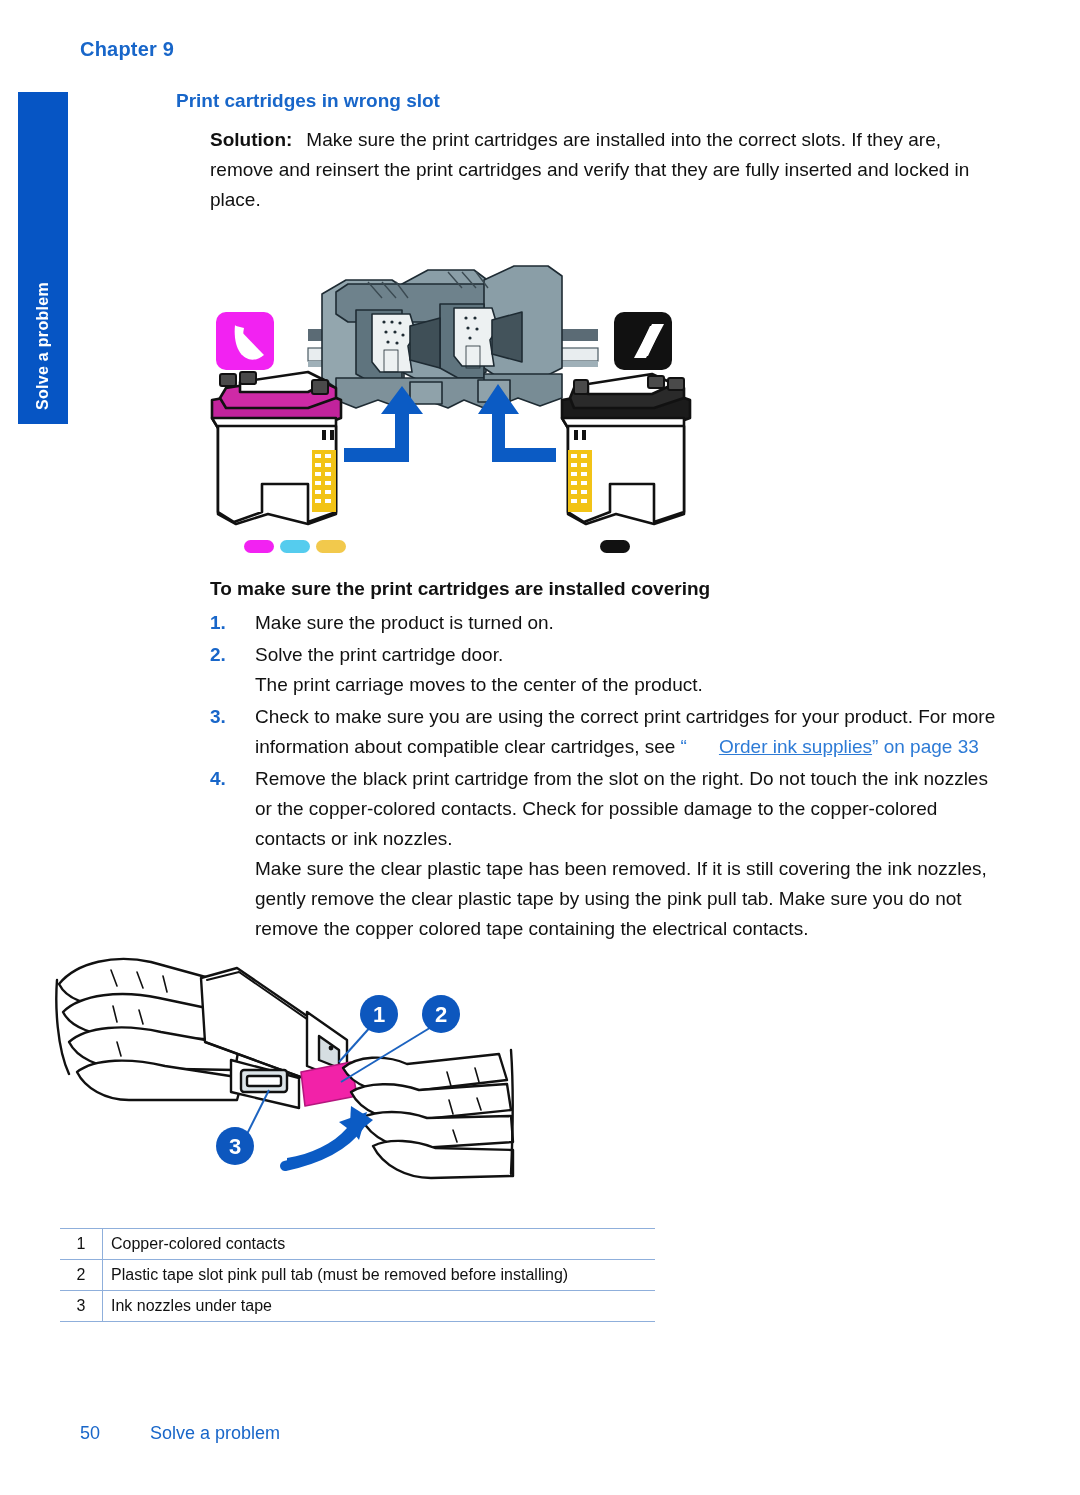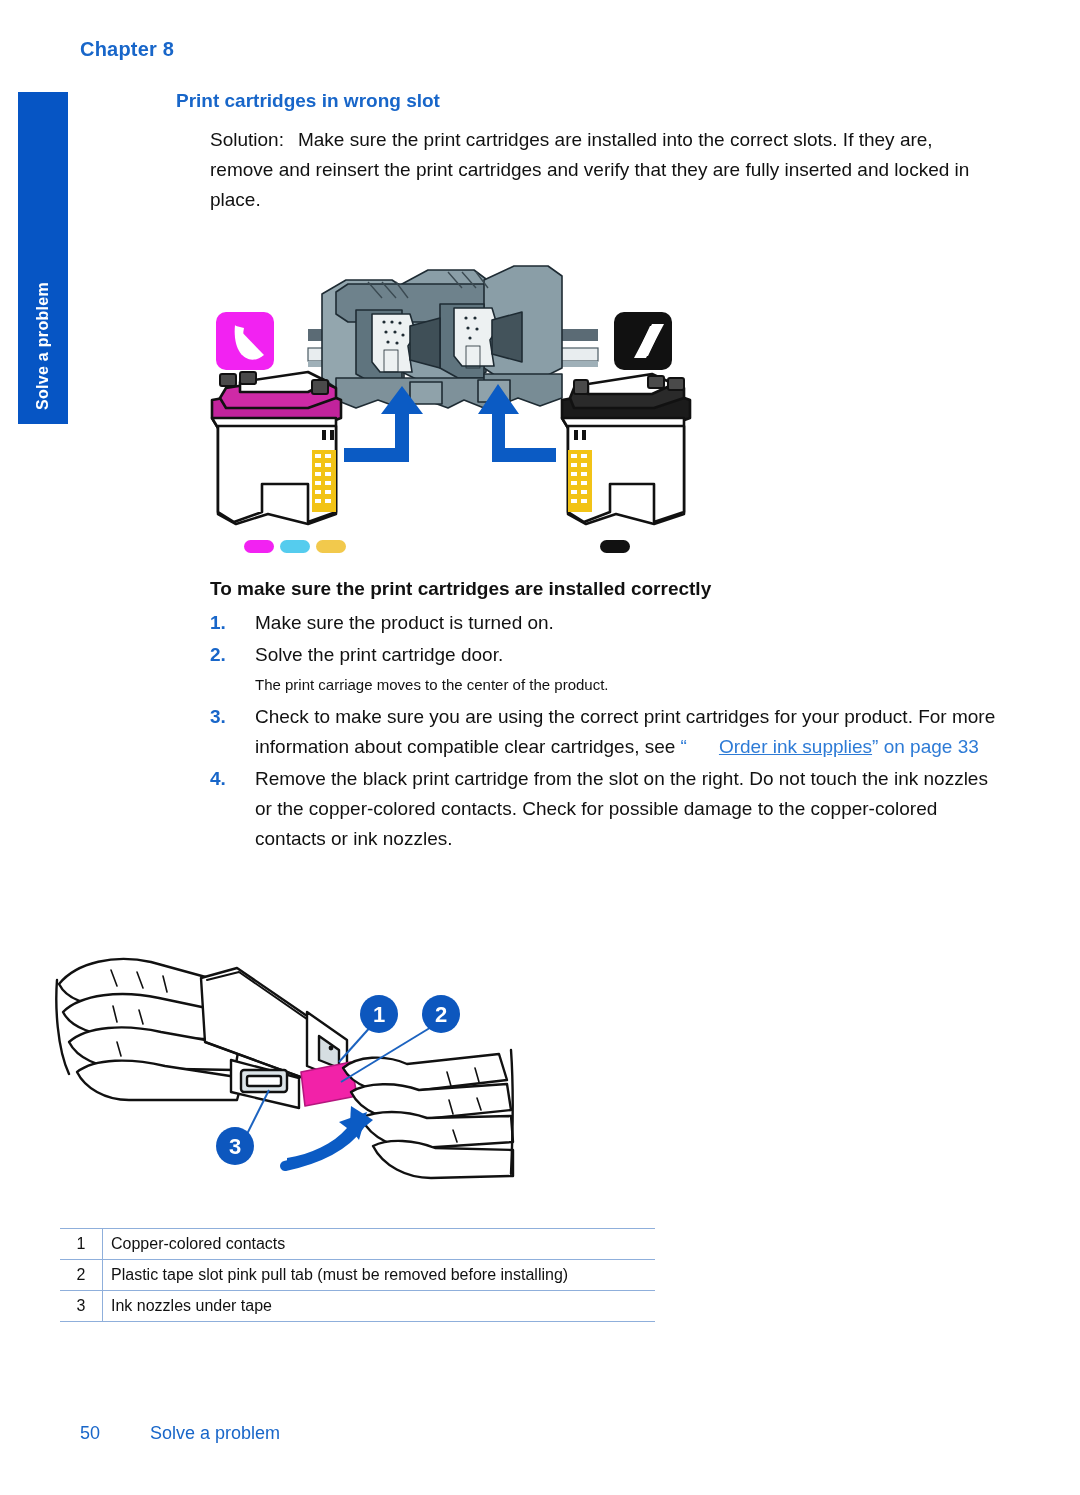--- a/index.html
+++ b/index.html
@@ -70,21 +70,21 @@
   .solution-block {
     position: absolute;
     left: 34px;
     top: 125px;
     width: 786px;
     font-size: 19px;
     line-height: 30px;
     color: #111;
   }
   .solution-label {
-    font-weight: normal;
+    font-weight: bold;
   }
   .solution-gap { display: inline-block; width: 14px; }
 
   
   .figure-cartridges {
     position: absolute;
     left: 20px;
     top: 222px;
     width: 520px;
     height: 340px;
@@ -120,21 +120,21 @@
     left: 0;
     top: 0;
     width: 32px;
     text-align: left;
     font-weight: bold;
     color: #1866C9;
     font-size: 19px;
   }
   .proc-sub {
     display: block;
-    font-size: 15px;
+    font-size: 19px;
     line-height: 30px;
   }
   .doc-link {
     color: #2E7BD6;
     text-decoration: underline;
     margin-left: 32px;
   }
   .doc-link-plain {
     color: #2E7BD6;
   }
@@ -180,21 +180,21 @@
     color: #1866C9;
   }
   .footer-page {
     display: inline-block;
     width: 70px;
   }
 </style>
 </head>
 <body>
 
-<div class="chapter-label">Chapter 8</div>
+<div class="chapter-label">Chapter 9</div>
 
 <div class="side-tab">
   <span class="side-tab-label">Solve a problem</span>
 </div>
 
 <div class="content">
 
   <div class="section-heading">Print cartridges in wrong slot</div>
 
   <div class="solution-block">
@@ -346,21 +346,21 @@
         <rect x="378" y="208" width="4" height="10"></rect>
         <rect x="386" y="208" width="4" height="10"></rect>
       </g>
 
       <g>
         <rect x="404" y="318" width="30" height="13" rx="6.5" fill="#111111"></rect>
       </g>
     </svg>
   </div>
 
-  <div class="proc-heading">To make sure the print cartridges are installed correctly</div>
+  <div class="proc-heading">To make sure the print cartridges are installed covering</div>
 
   <div class="proc-list">
 
     <div class="proc-item">
       <span class="proc-num">1.</span>
       <span>Make sure the product is turned on.</span>
     </div>
 
     <div class="proc-item">
       <span class="proc-num">2.</span>
@@ -369,20 +369,21 @@
     </div>
 
     <div class="proc-item">
       <span class="proc-num">3.</span>
       <span>Check to make sure you are using the correct print cartridges for your product. For more information about compatible clear cartridges, see </span><span class="doc-link-plain">“</span><a href="#" class="doc-link">Order ink supplies</a><span class="doc-link-plain">”</span><span class="doc-link-plain"> on page 33</span>
     </div>
 
     <div class="proc-item">
       <span class="proc-num">4.</span>
       <span>Remove the black print cartridge from the slot on the right. Do not touch the ink nozzles or the copper-colored contacts. Check for possible damage to the copper-colored contacts or ink nozzles.</span>
+      <span class="proc-sub">Make sure the clear plastic tape has been removed. If it is still covering the ink nozzles, gently remove the clear plastic tape by using the pink pull tab. Make sure you do not remove the copper colored tape containing the electrical contacts.</span>
     </div>
 
   </div>
 </div>
 
 <div class="figure-hands">
   <svg width="460" height="270" viewBox="0 0 460 270" xmlns="http://www.w3.org/2000/svg">
     <g stroke="#111111" stroke-width="2.4" fill="#ffffff" stroke-linejoin="round" stroke-linecap="round">
 
       <g>

